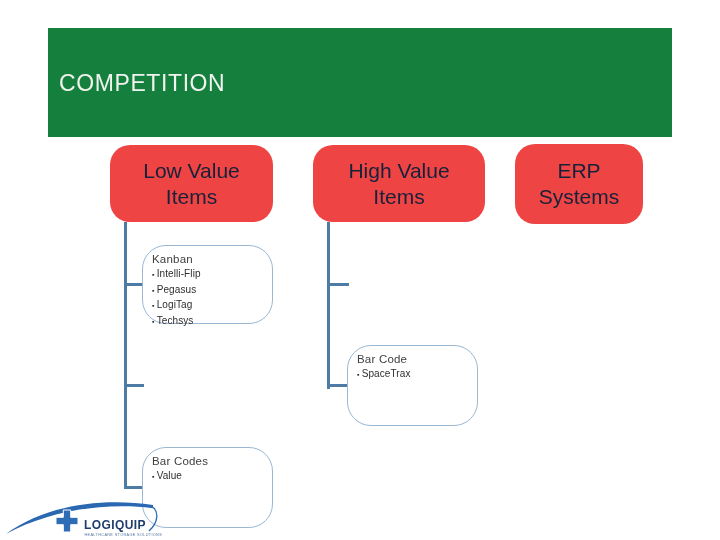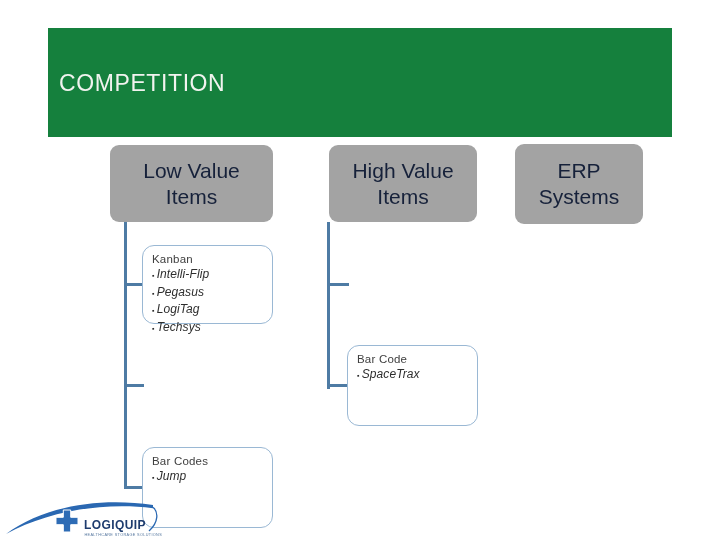--- a/index.html
+++ b/index.html
@@ -11,43 +11,43 @@
   .header-banner{
     position:absolute;left:48px;top:28px;width:624px;height:109px;
     background:#15803d;
   }
   .header-title{
     position:absolute;left:11px;top:42px;
     font-size:23px;font-weight:400;letter-spacing:.6px;color:#F1F3EF;
   }
   
   .cat-box{
-    position:absolute;border-radius:9px;background:#a3a3a3;
+    position:absolute;border-radius:20px;background:#ef4444;
     display:flex;align-items:center;justify-content:center;text-align:center;
     color:#16213A;font-size:21px;line-height:1.22;white-space:pre-line;
   }
   #cat-low{left:110px;top:145px;width:163px;height:77px;}
-  #cat-high{left:329px;top:145px;width:148px;height:77px;}
+  #cat-high{left:313px;top:145px;width:172px;height:77px;}
   #cat-erp{left:515px;top:144px;width:128px;height:80px;}
   
   .child-box{
-    position:absolute;background:#ffffff;border:1.5px solid #9AB8D4;border-radius:12px;
+    position:absolute;background:#ffffff;border:1.5px solid #9AB8D4;border-radius:24px;
     box-sizing:border-box;
   }
   #box-kanban{left:142px;top:245px;width:131px;height:79px;}
   #box-rfid{left:347px;top:245px;width:131px;height:79px;}
   #box-weight{left:142px;top:345px;width:131px;height:81px;}
   #box-barcode{left:347px;top:345px;width:131px;height:81px;}
   #box-barcodes{left:142px;top:447px;width:131px;height:81px;}
   .child-title{
     margin:7px 8px 3px 9px;font-size:11.5px;color:#404040;letter-spacing:.2px;
   }
   .bullet-list{margin:3px 4px 0 9px;padding:0;list-style:none;}
   .bullet-list li{
-    font-size:12px;color:#2e2e2e;margin:0 0 4.5px 0;line-height:1.1;letter-spacing:.1px;font-style:italic;
+    font-size:10px;color:#2e2e2e;margin:0 0 4.5px 0;line-height:1.1;letter-spacing:.1px;
   }
   .bullet-list li::before{content:"▪ ";font-size:7px;color:#2e2e2e;}
   
   .conn{position:absolute;background:#4E7BA4;}
   .conn.v{width:3px;}
   .conn.h{height:3px;}
   #v-low{left:124px;top:222px;height:267px;}
   #v-high{left:327px;top:222px;height:167px;}
   #h-kanban{left:124px;top:283px;width:20px;}
   #h-weight{left:124px;top:384px;width:20px;}
@@ -86,21 +86,21 @@
     <ul class="bullet-list">
         <li>Intelli-Flip</li>
         <li>Pegasus</li>
         <li>LogiTag</li>
         <li>Techsys</li>
       </ul>
   </div>
   <div class="child-box" id="box-barcodes">
     <div class="child-title">Bar Codes</div>
     <ul class="bullet-list">
-        <li>Jump</li>
+        <li>Value</li>
       </ul>
   </div>
 
   <div class="child-box" id="box-barcode">
     <div class="child-title">Bar Code</div>
     <ul class="bullet-list">
         <li>SpaceTrax</li>
       </ul>
   </div>
 

